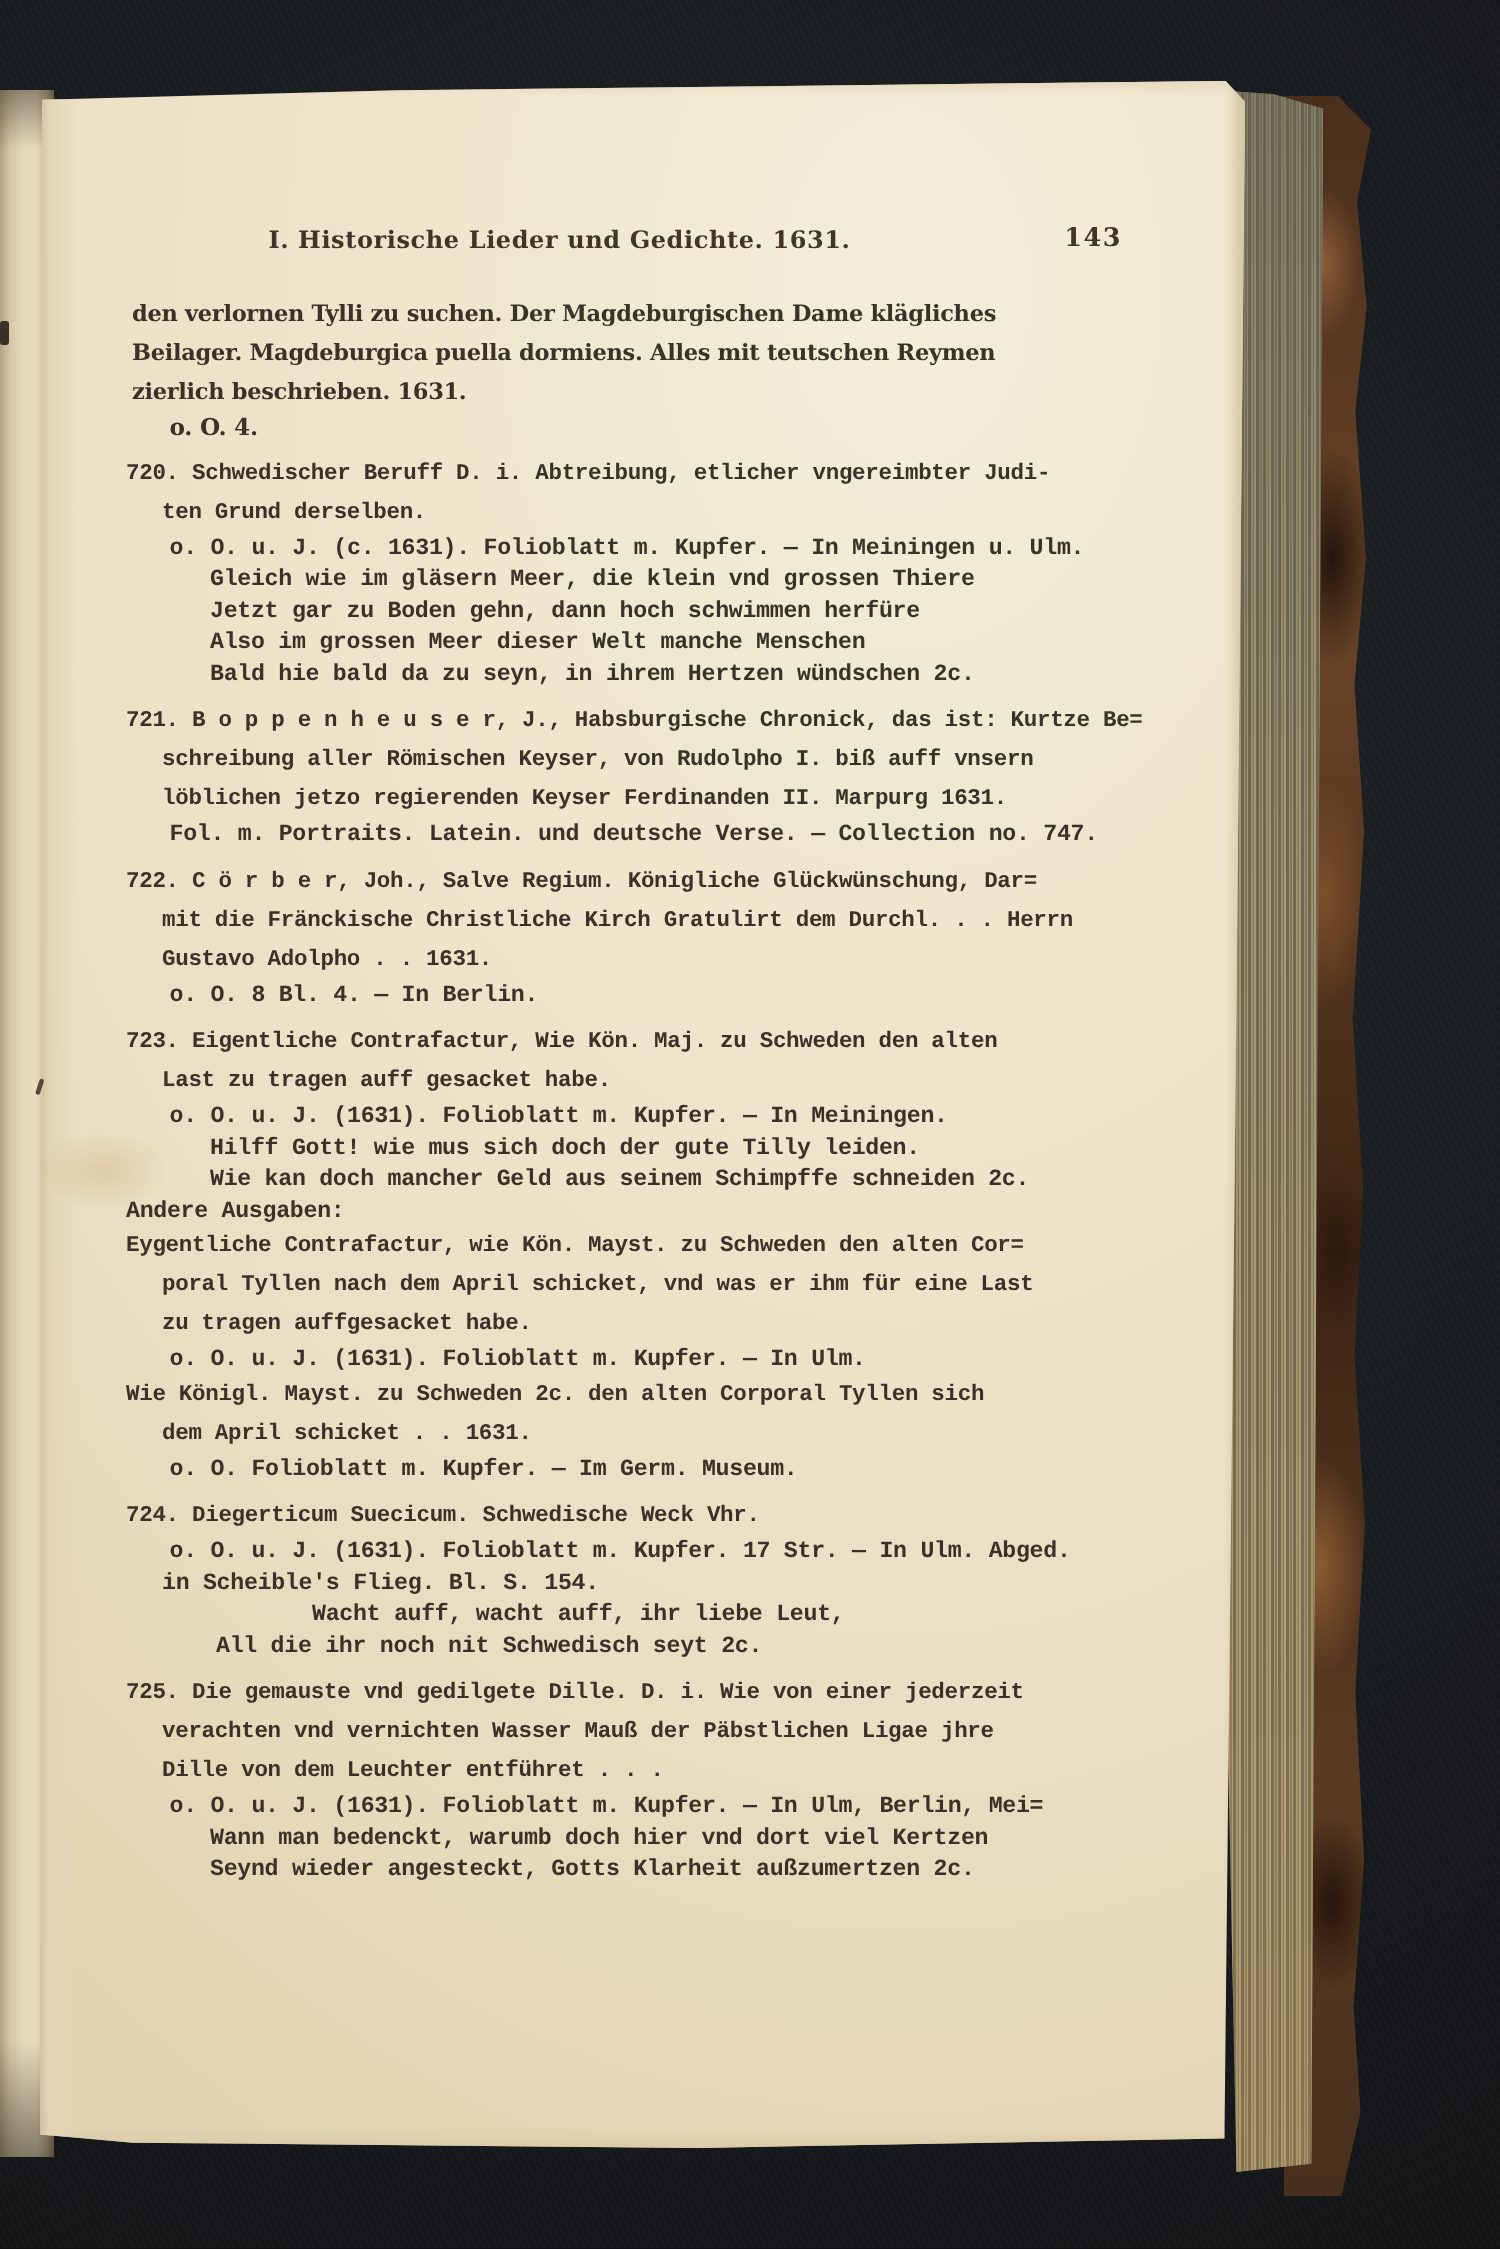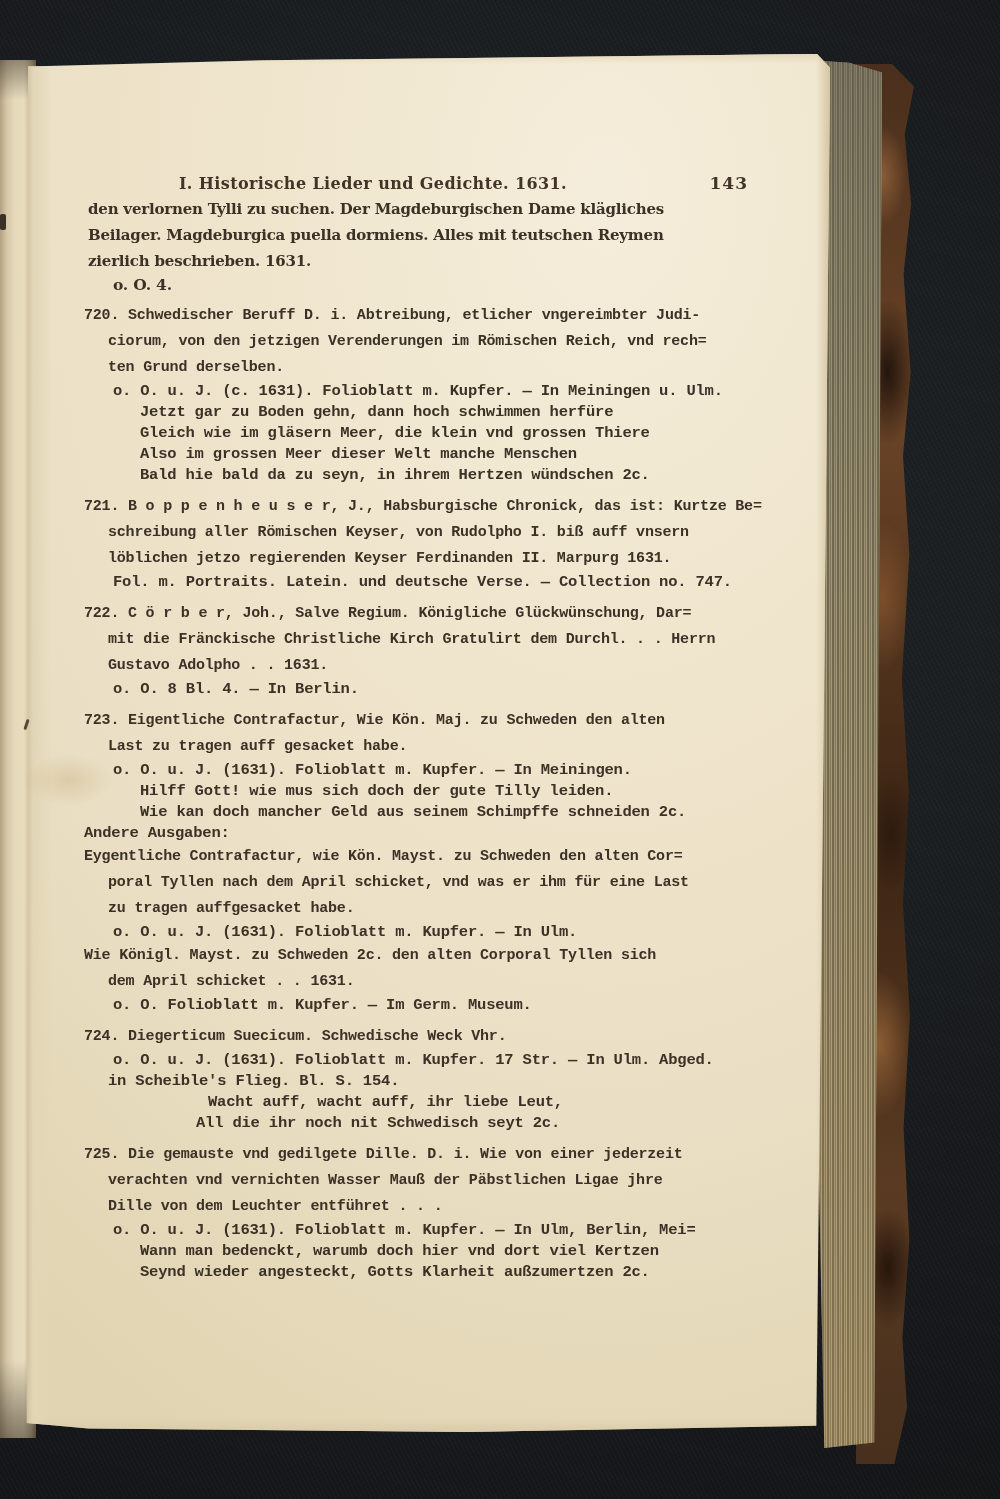--- a/index.html
+++ b/index.html
@@ -54,38 +54,38 @@
       linear-gradient(180deg, #e5d9bb 0, rgba(0,0,0,0) 10px),
       radial-gradient(120% 100% at 72% 10%, #f5eddb 0%, #efe5cc 38%, #eadfc4 68%, #e1d4b2 100%);
     clip-path:polygon(0.5% 0.9%, 30% 0.45%, 98.4% 0, 100% 1%, 99.2% 50%, 98.3% 99.4%, 55% 99.85%, 8% 99.6%, 0.35% 99.2%);
   }
   .page .stain{
     position:absolute;left:0px;top:700px;width:90px;height:52px;border-radius:50%;
     background:radial-gradient(closest-side, rgba(168,126,58,.20), rgba(168,126,58,0));
   }
   .header{
     position:absolute;left:60px;top:96px;width:668px;height:24px;
-    font-size:16px;font-weight:bold;color:#423528;letter-spacing:.4px;margin-top:24px;
+    font-size:16px;font-weight:bold;color:#423528;letter-spacing:.4px;
   }
   .header .title{position:absolute;left:0;right:90px;text-align:center;}
   .header .pageno{position:absolute;right:4px;top:-1px;font-size:17px;letter-spacing:1px;}
   .text-block{position:absolute;left:60px;top:142px;width:672px;color:#3c3126;}
   .para + .para{margin-top:8px;font-family:Liberation Mono, monospace;}
   .line{white-space:nowrap;font-weight:bold;font-size:15px;line-height:26px;letter-spacing:-.2px;}
   .l-body{margin-left:4px;}
   .l-entry{margin-left:0;}
   .l-cont{margin-left:24px;}
   .l-hang{margin-left:0;}
   .sm{font-size:15.5px;line-height:21px;letter-spacing:-.2px;}
   .l-imprint{margin-left:29px;}
   .l-imprintwrap{margin-left:24px;}
   .l-label{}
   .l-verse{margin-left:56px;}
   .l-versec{margin-left:124px;}
-  .l-versec2{margin-left:112px;}
+  .l-versec2{margin-left:60px;}
   
   .frag{position:absolute;background:#3a3028;z-index:4;}
   .frag-a{left:0;top:214px;width:6px;height:16px;border-radius:2px;}
   .frag-b{left:25px;top:719px;width:3px;height:11px;border-radius:2px;transform:rotate(18deg);background:#55483a;}
 </style>
 </head>
 <body>
 
 <div class="scene">
 
@@ -106,25 +106,24 @@
 
     <div class="text-block">
         <div class="para">
           <div class="line l-body">den verlornen Tylli zu suchen. Der Magdeburgischen Dame klägliches</div>
           <div class="line l-body">Beilager. Magdeburgica puella dormiens. Alles mit teutschen Reymen</div>
           <div class="line l-body">zierlich beschrieben. 1631.</div>
           <div class="line l-imprint sm">o. O. 4.</div>
         </div>
         <div class="para">
           <div class="line l-entry">720. Schwedischer Beruff D. i. Abtreibung, etlicher vngereimbter Judi-</div>
-          <div class="line l-cont">ciorum, von den jetzigen Verenderungen im Römischen Reich, vnd rech=</div>
           <div class="line l-cont">ten Grund derselben.</div>
           <div class="line l-imprint sm">o. O. u. J. (c. 1631). Folioblatt m. Kupfer. — In Meiningen u. Ulm.</div>
+          <div class="line l-verse sm">Gleich wie im gläsern Meer, die klein vnd grossen Thiere</div>
           <div class="line l-verse sm">Jetzt gar zu Boden gehn, dann hoch schwimmen herfüre</div>
-          <div class="line l-verse sm">Gleich wie im gläsern Meer, die klein vnd grossen Thiere</div>
           <div class="line l-verse sm">Also im grossen Meer dieser Welt manche Menschen</div>
           <div class="line l-verse sm">Bald hie bald da zu seyn, in ihrem Hertzen wündschen 2c.</div>
         </div>
         <div class="para">
           <div class="line l-entry">721. B o p p e n h e u s e r, J., Habsburgische Chronick, das ist: Kurtze Be=</div>
           <div class="line l-cont">schreibung aller Römischen Keyser, von Rudolpho I. biß auff vnsern</div>
           <div class="line l-cont">löblichen jetzo regierenden Keyser Ferdinanden II. Marpurg 1631.</div>
           <div class="line l-imprint sm">Fol. m. Portraits. Latein. und deutsche Verse. — Collection no. 747.</div>
         </div>
         <div class="para">

